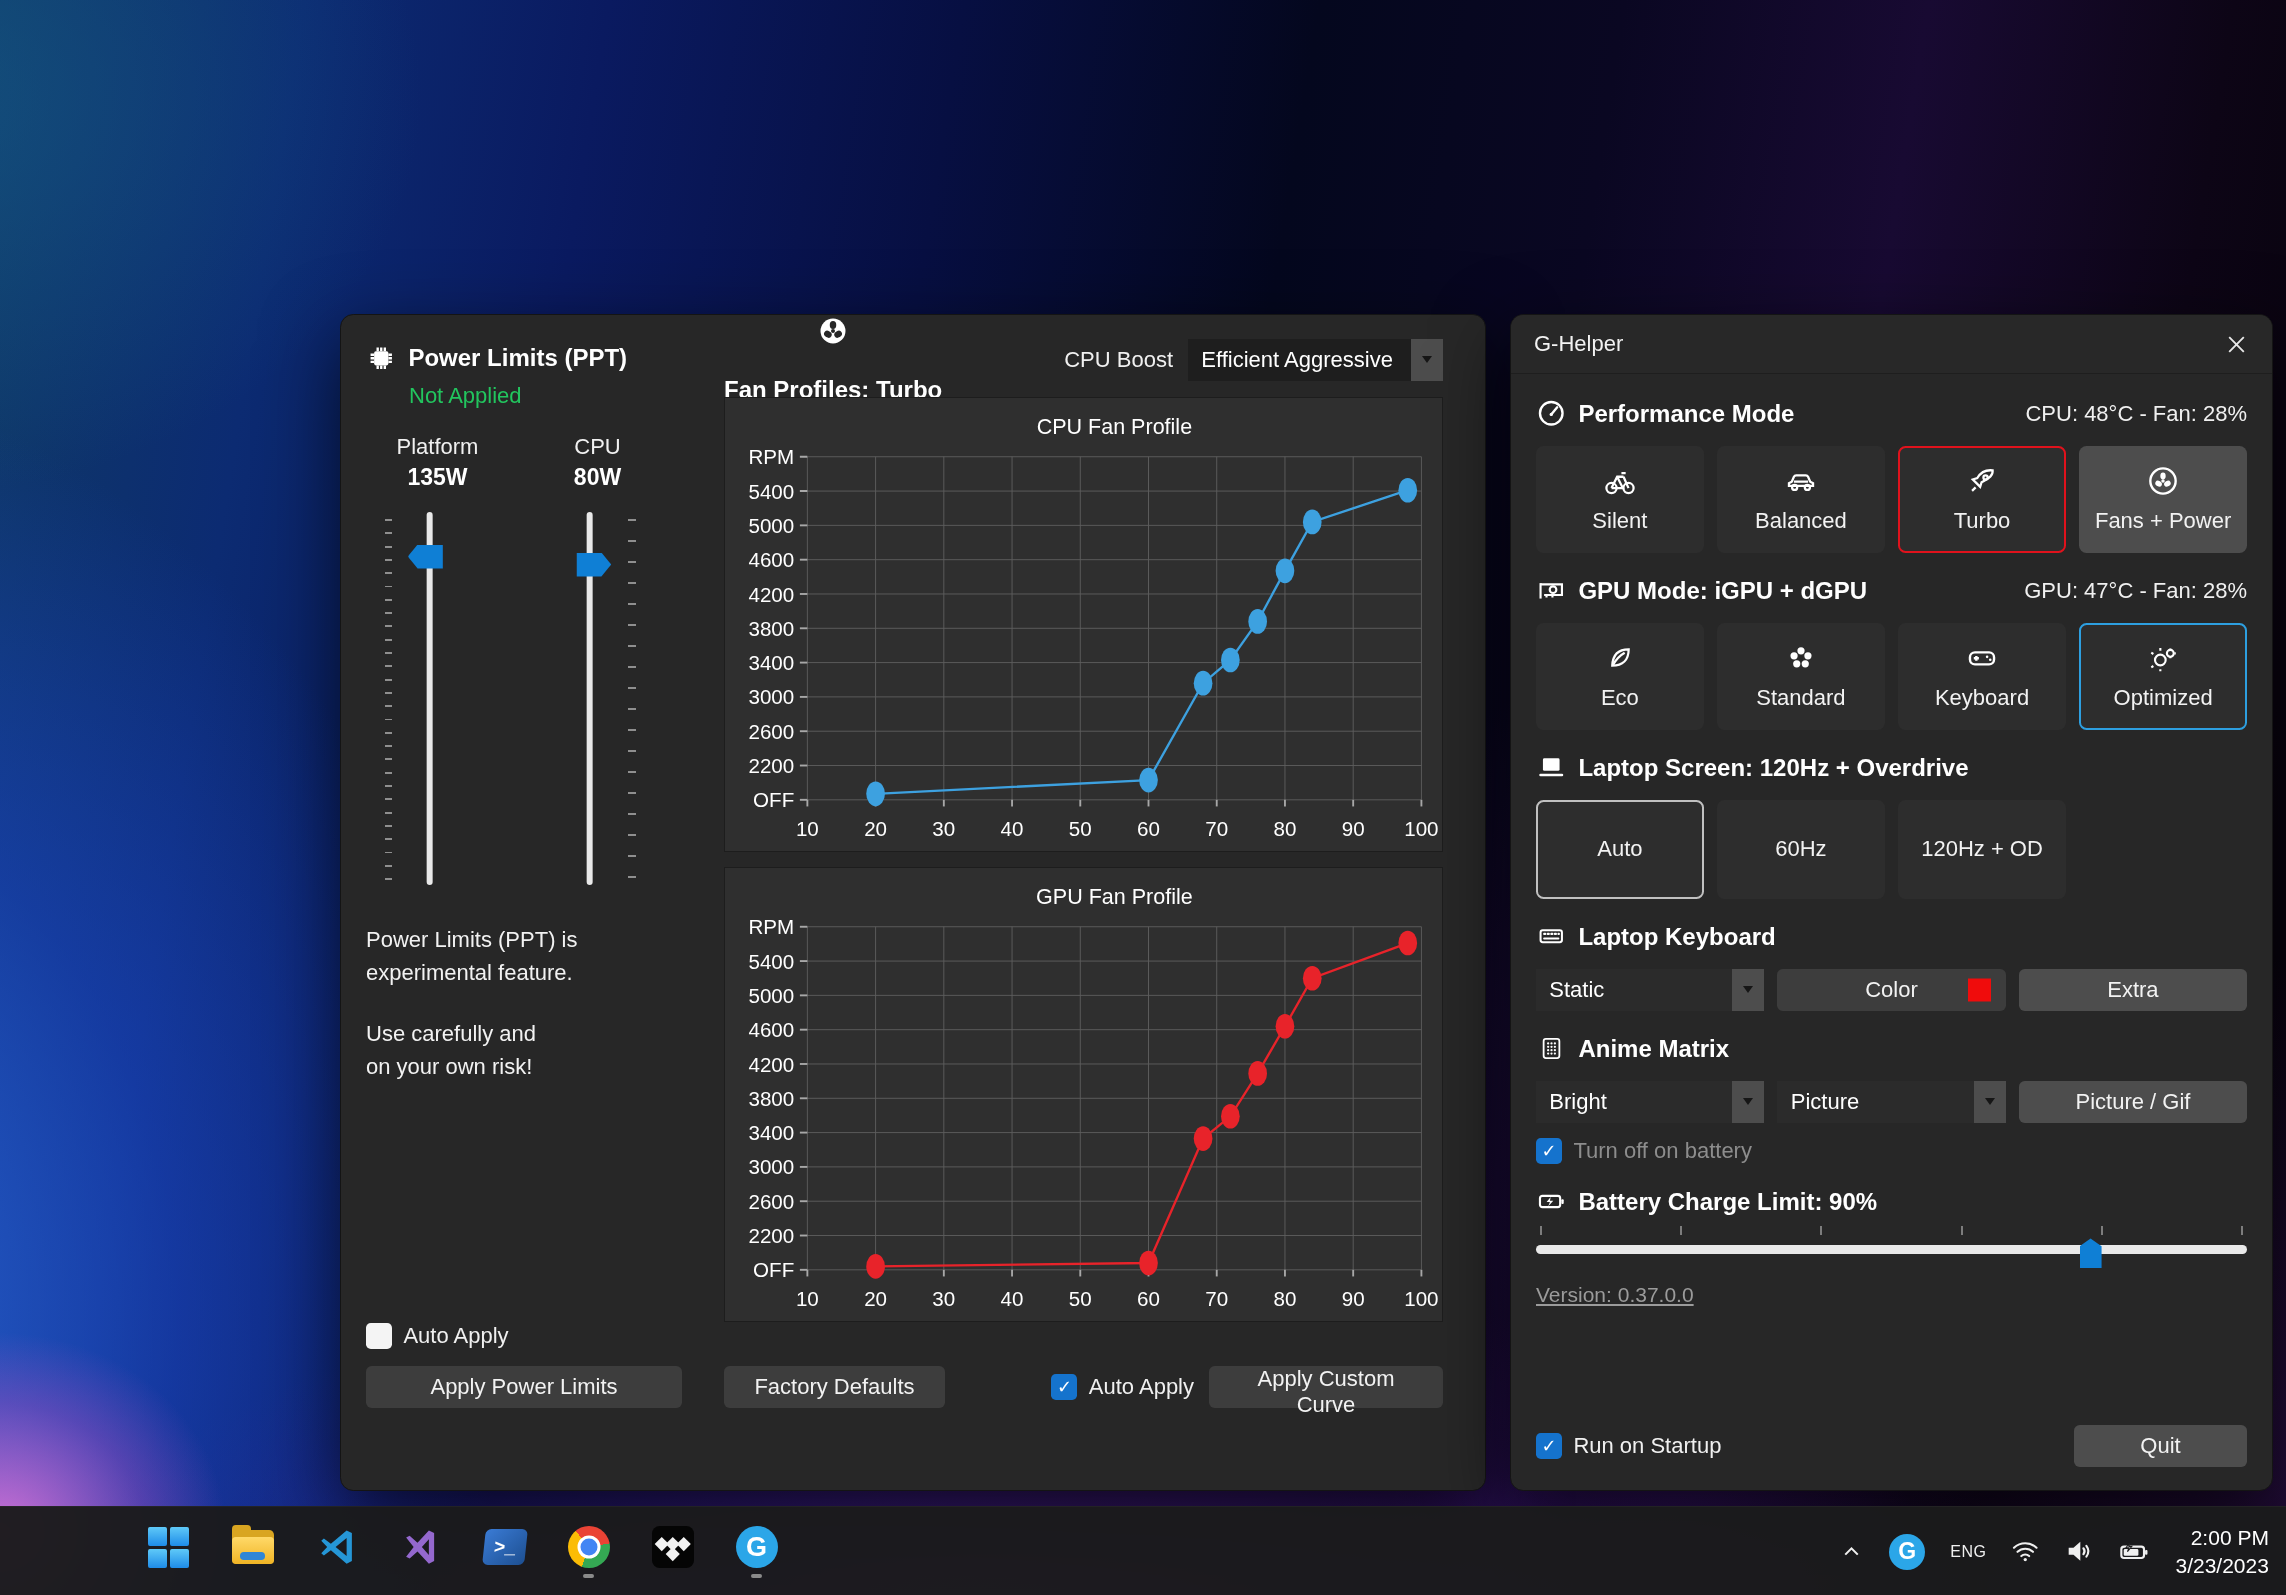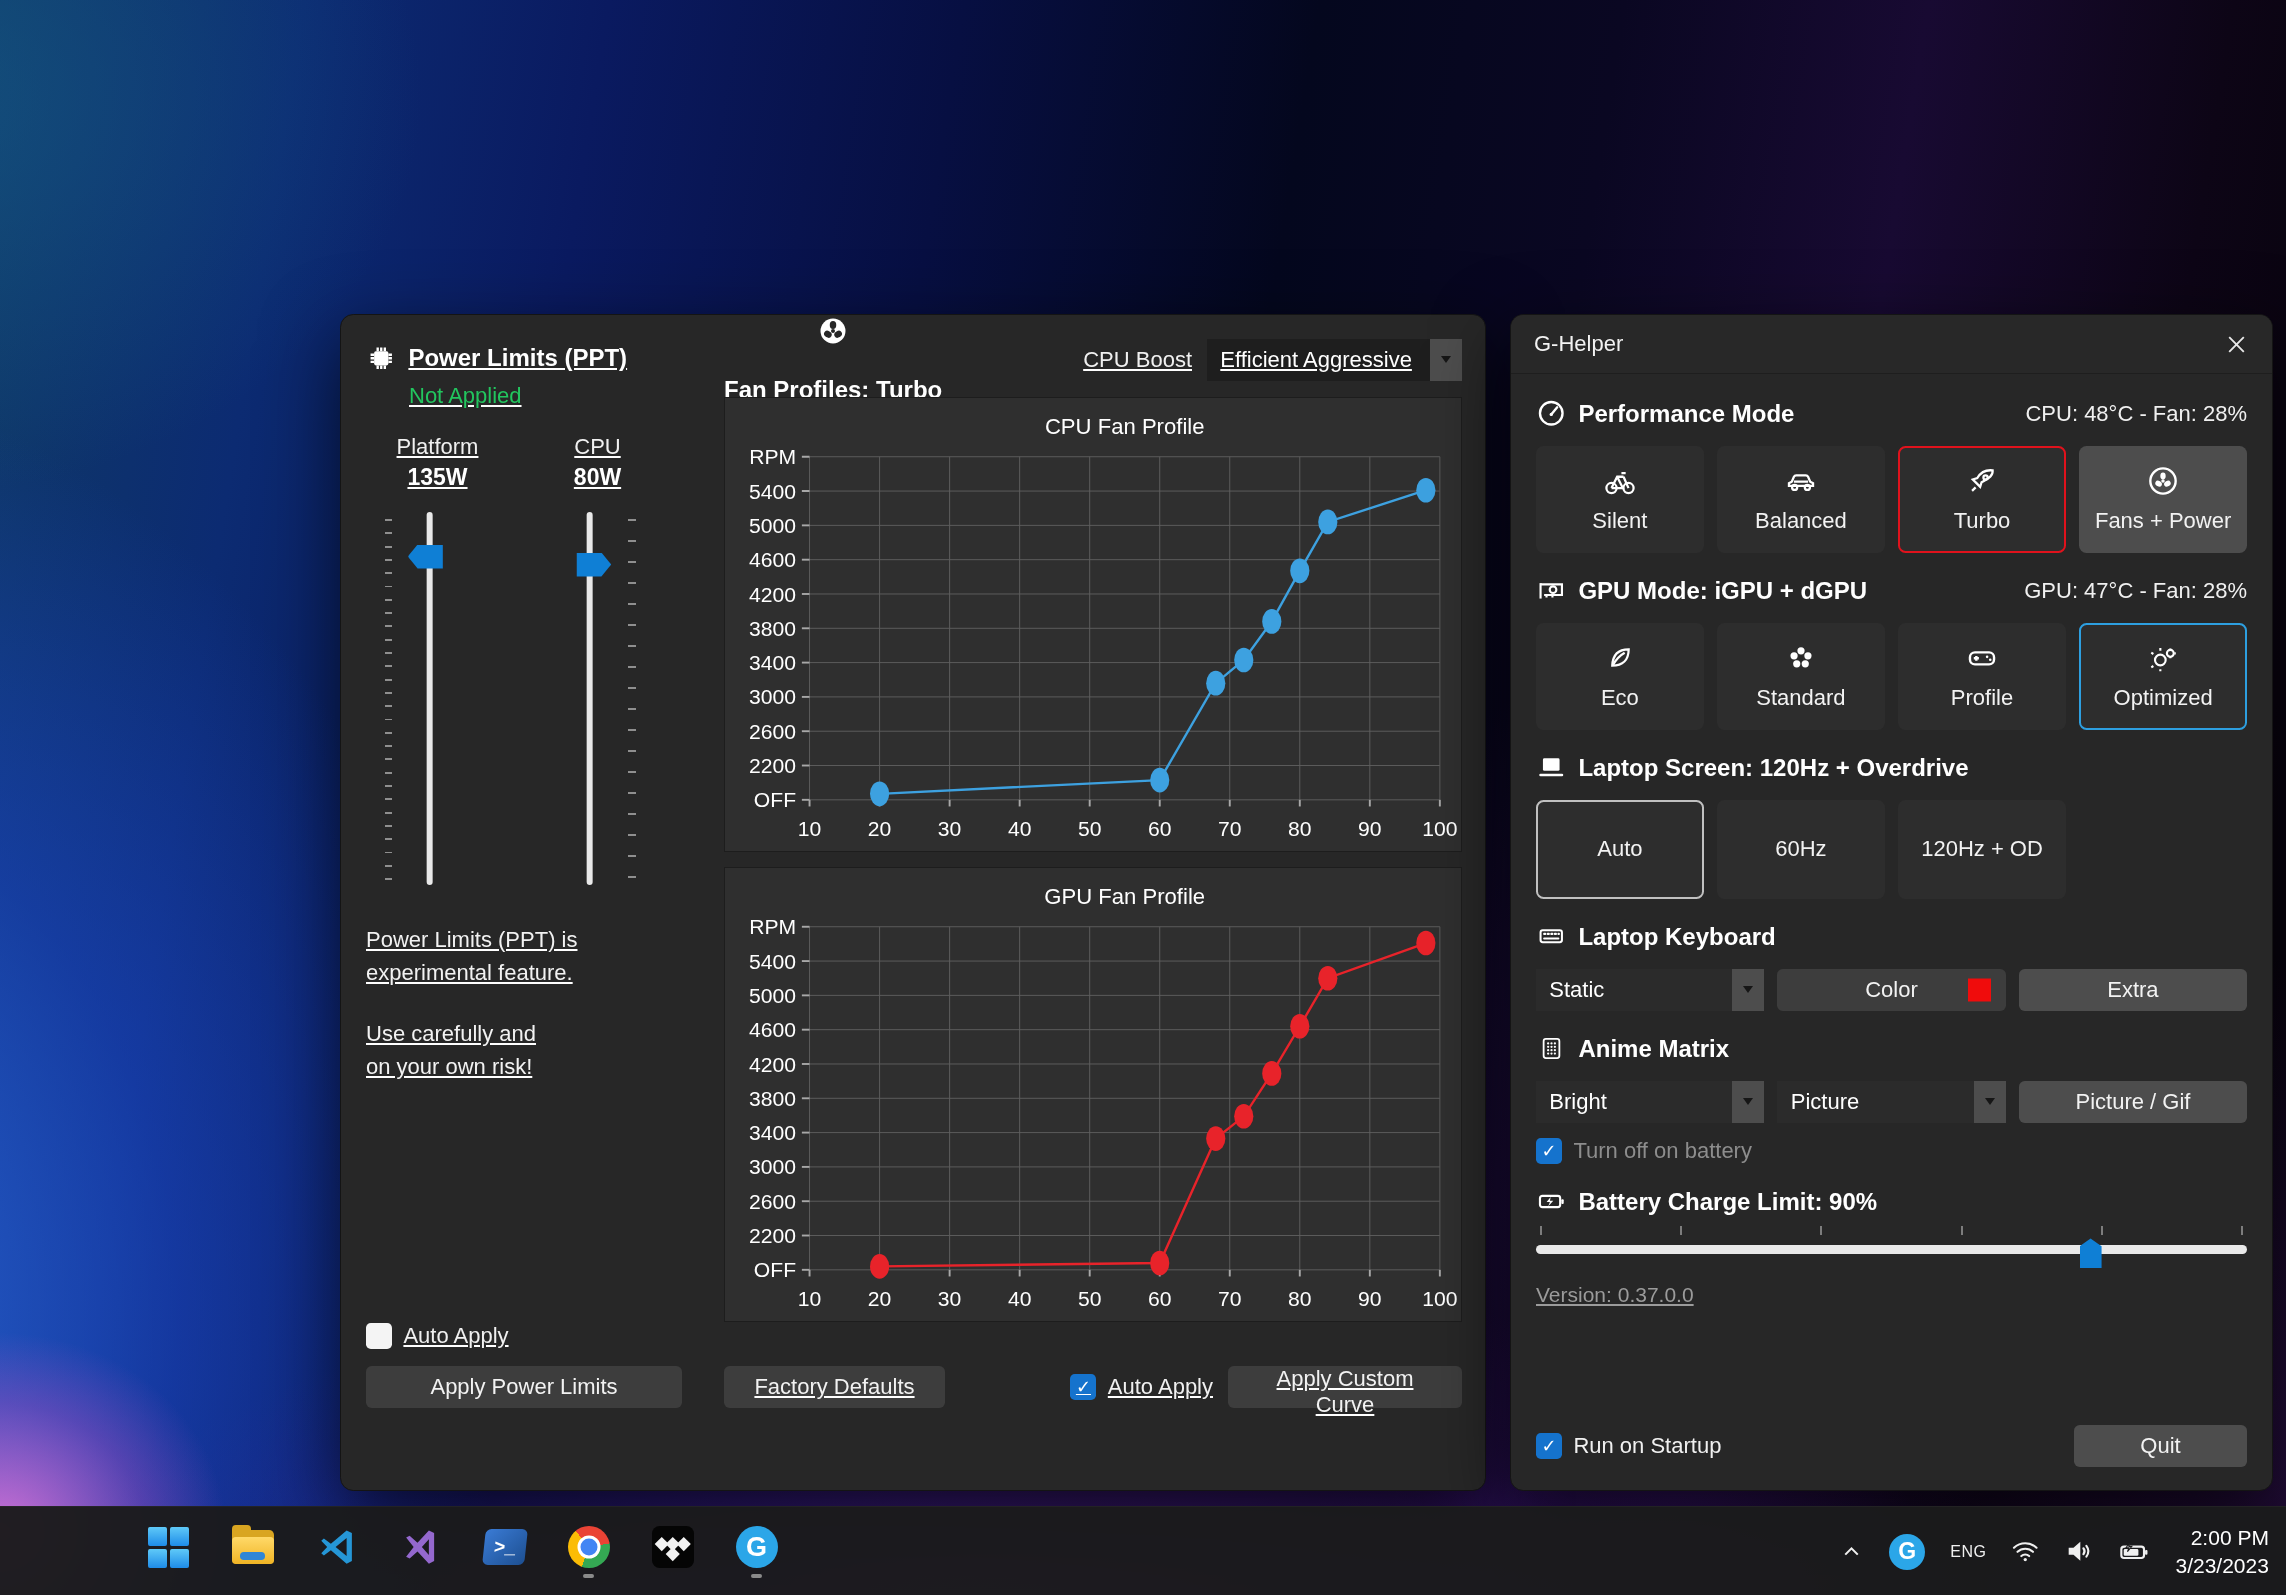--- a/index.html
+++ b/index.html
@@ -24,21 +24,21 @@
   .win-fans { left:340px; top:314px; width:1146px; height:1177px; }
   .win-ghelper { left:1510px; top:314px; width:763px; height:1177px; }
   .titlebar { height:59px; display:flex; align-items:center; padding:0 9.5px 0 23px;
     background:#282828; border-bottom:1px solid #1e1e1e; }
   .titlebar .title { font-size:22px; color:#f2f2f2; }
   .close-btn { margin-left:auto; width:53px; height:44px; display:flex; align-items:center; justify-content:center;
     background:transparent; border:none; cursor:pointer; border-radius:7.6px; }
   .close-btn svg { width:25px; height:25px; stroke:#e8e8e8; stroke-width:1.8; }
 
   
-  .fans-body { display:flex; padding:15px 23px 23px 25px; gap:42px; height:calc(100% - 59px);text-decoration:underline; }
+  .fans-body { display:flex; padding:15px 42px 23px 25px; gap:42px; height:calc(100% - 59px); }
   .pl-col { width:316px; flex:none; display:flex; flex-direction:column; }
   .fp-col { flex:1; display:flex; flex-direction:column; }
 
   .sec-header { display:flex; align-items:center; gap:12.4px; }
   .sec-header .h-icon { width:30px; height:30px; flex:none; display:flex; align-items:center; justify-content:center; }
   .sec-header .h-text { font-size:24px; font-weight:bold; color:#fff; white-space:nowrap; }
   .sec-status { margin-left:auto; font-size:22px; color:#f0f0f0; white-space:nowrap; }
 
   .pl-header { margin-top:13.3px; }
   .pl-status { margin:9.5px 0 0 43px; font-size:22px; color:#22c55e; }
@@ -530,21 +530,21 @@
         </button>
         <button class="mode-btn">
           <span class="m-icon">
             <svg width="34" height="34" viewBox="0 0 24 24" fill="none" stroke="#fff" stroke-width="1.7">
                 <rect x="3.5" y="8" width="17" height="8.5" rx="3.5"></rect>
                 <path d="M8 10.5 v3.5 M6.2 12.2 h3.6"></path>
                 <circle cx="15.6" cy="11.2" r="0.9" fill="#fff" stroke="none"></circle>
                 <circle cx="17.8" cy="13.2" r="0.9" fill="#fff" stroke="none"></circle>
               </svg>
           </span>
-          <span>Profile</span>
+          <span>Keyboard</span>
         </button>
         <button class="mode-btn sel-blue">
           <span class="m-icon">
             <svg width="32" height="32" viewBox="0 0 24 24" fill="none" stroke="#fff" stroke-width="1.6">
                 <circle cx="10" cy="13.5" r="4"></circle>
                 <path d="M10 6.5 v-2 M4.8 9 l-1.6-1 M4.8 18 l-1.6 1 M10 20.5 v1.5"></path>
                 <circle cx="17.5" cy="8.5" r="2.6"></circle>
                 <path d="M17.5 4.9 v1 M17.5 11.1 v1 M14.4 8.5 h1 M20.6 8.5 h1"></path>
               </svg>
           </span>

